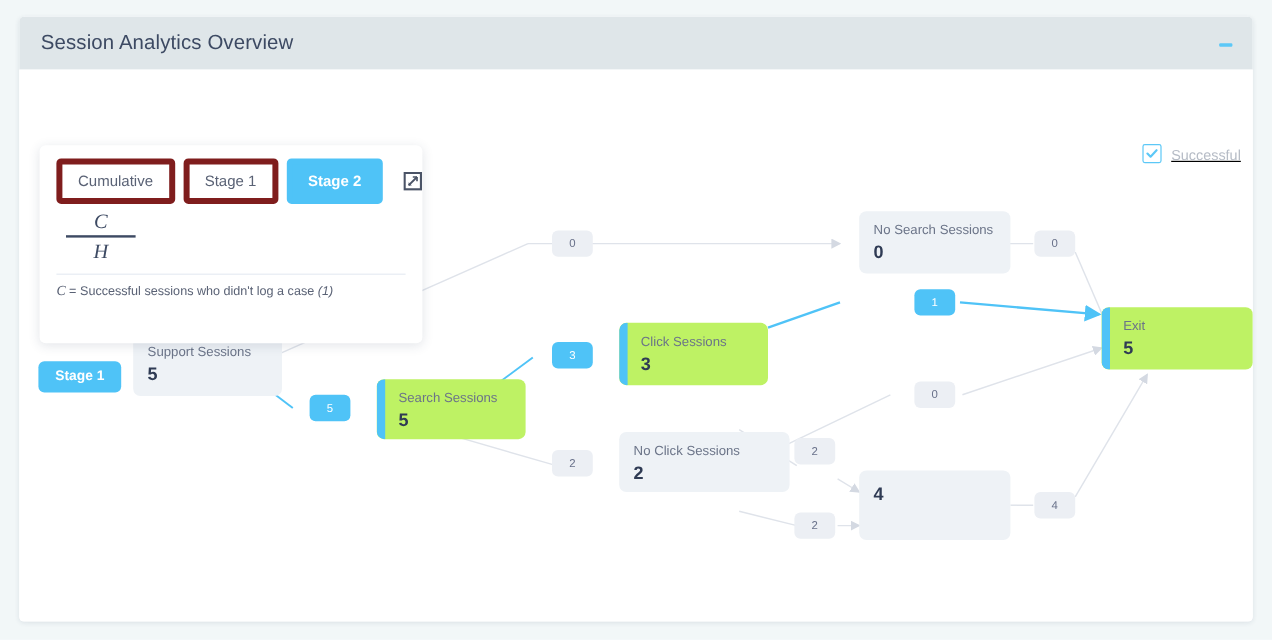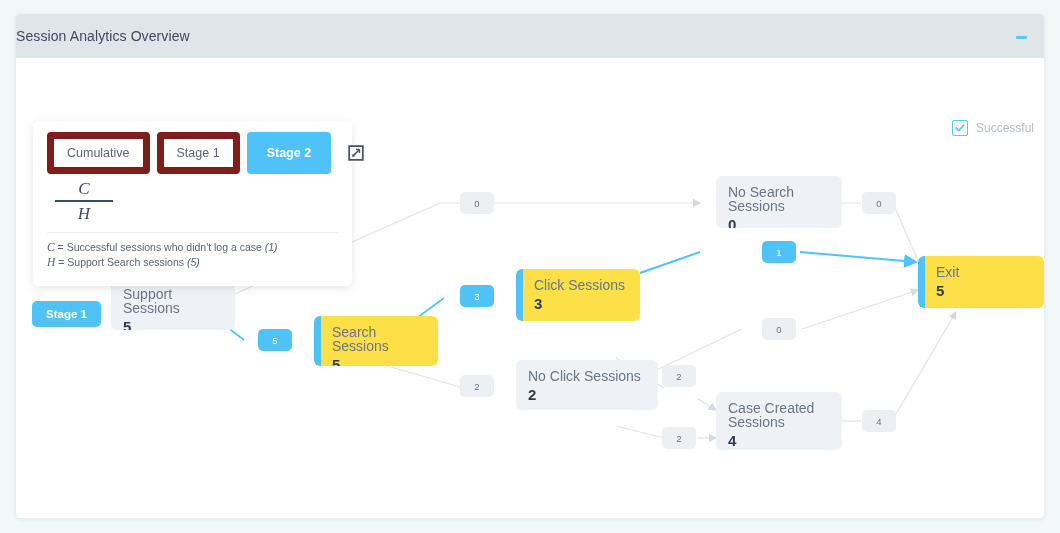--- a/index.html
+++ b/index.html
@@ -21,21 +21,22 @@
     box-shadow: 0 1px 4px rgba(30,50,80,0.10);
     overflow: hidden;
   }
   .card-header {
     position: absolute; left: 0; top: 0;
     width: 1028px; height: 44px;
     background: #dfe6e9;
     display: flex; align-items: center;
   }
   .card-title {
-    font-size: 14px;
+    margin-left: 18px;
+    font-size: 17px;
     color: #3d4a63;
     letter-spacing: .1px;
   }
   .collapse-btn {
     position: absolute; right: 14px; top: 14px;
     width: 18px; height: 18px;
     display: flex; align-items: center; justify-content: center;
     cursor: pointer;
   }
   .collapse-btn .bar {
@@ -46,21 +47,21 @@
     position: absolute;
     left: 0; top: 44px;
     width: 1028px; height: 460px;
     background: #ffffff;
   }
   svg.edges { position: absolute; left: 0; top: 0; width: 1028px; height: 460px; }
 
   
   .legend {
     position: absolute; left: 936px; top: 62px;
-    display: flex; align-items: center; gap: 8px;
+    display: flex; align-items: flex-end; gap: 8px; text-decoration: underline;
   }
   .legend-box {
     width: 16px; height: 16px;
     border: 1.6px solid #5cc8f7;
     border-radius: 2px;
     background: #fff;
     display: flex; align-items: center; justify-content: center;
     cursor: pointer;
   }
   .legend-box svg { display: block; }
@@ -73,21 +74,21 @@
     background: #ffffff;
     border-radius: 5px;
     box-shadow: 0 2px 9px rgba(45,60,95,0.13);
     padding: 11px 14px 10px 14px;
     z-index: 20;
   }
   .stage-tabs { display: flex; align-items: center; gap: 7px; }
   .tab {
     font-size: 12.5px;
     padding: 7px 13px;
-    border: 7px solid #7f1d1d;
+    border: 5px solid #7f1d1d;
     border-radius: 4px;
     color: #5a6275;
     background: #fff;
     cursor: pointer;
     white-space: nowrap;
     text-align: right;
   }
   .tab.active {
     background: #4fc3f7;
     border-color: #4fc3f7;
@@ -134,24 +135,24 @@
     border-radius: 6px;
     background: #eef2f6;
     overflow: hidden;
     cursor: pointer;
   }
   .node .accent {
     position: absolute; left: 0; top: 0; bottom: 0; width: 7px;
     background: #4fc3f7;
     border-radius: 6px 0 0 6px;
   }
-  .node.hl { background: #fde047; }
+  .node.hl { background: #bef264; }
   .node-inner { position: absolute; left: 0; top: 0; right: 0; bottom: 0; padding: 9px 12px; }
   .node.hl .node-inner { padding-left: 18px; }
-  .node-label { font-size: 14px; color: #6b7488; line-height: 14px; }
+  .node-label { font-size: 11px; color: #6b7488; line-height: 14px; }
   .node-value { font-size: 15px; font-weight: bold; color: #2f3b54; margin-top: 3px; }
 
   
   .stage-pill {
     position: absolute;
     background: #4fc3f7;
     color: #fff;
     font-size: 11.5px;
     font-weight: bold;
     border-radius: 5px;
@@ -275,21 +276,20 @@
 
       <div class="node" style="left:500px; top:302px; width:142px; height:50px;">
         <div class="node-inner">
           <div class="node-label">No Click Sessions</div>
           <div class="node-value">2</div>
         </div>
       </div>
 
       <div class="node" style="left:700px; top:334px; width:126px; height:58px;">
         <div class="node-inner">
-          <div class="node-label">Case Created Sessions</div>
           <div class="node-value">4</div>
         </div>
       </div>
 
       <div class="node hl" style="left:902px; top:198px; width:126px; height:52px;">
         <div class="accent"></div>
         <div class="node-inner">
           <div class="node-label">Exit</div>
           <div class="node-value">5</div>
         </div>
@@ -352,24 +352,18 @@
 
         <div class="formula-divider"></div>
 
         <div class="formula-legend">
           <div>
             <i class="sym">C</i>
             <span>=</span>
             <span>Successful sessions who didn't log a case</span>
             <em>(1)</em>
           </div>
-          <div>
-            <i class="sym">H</i>
-            <span>=</span>
-            <span>Support Search sessions</span>
-            <em>(5)</em>
-          </div>
         </div>
       </div>
 
     </div>
   </div>
 </div>
 
 </body></html>

